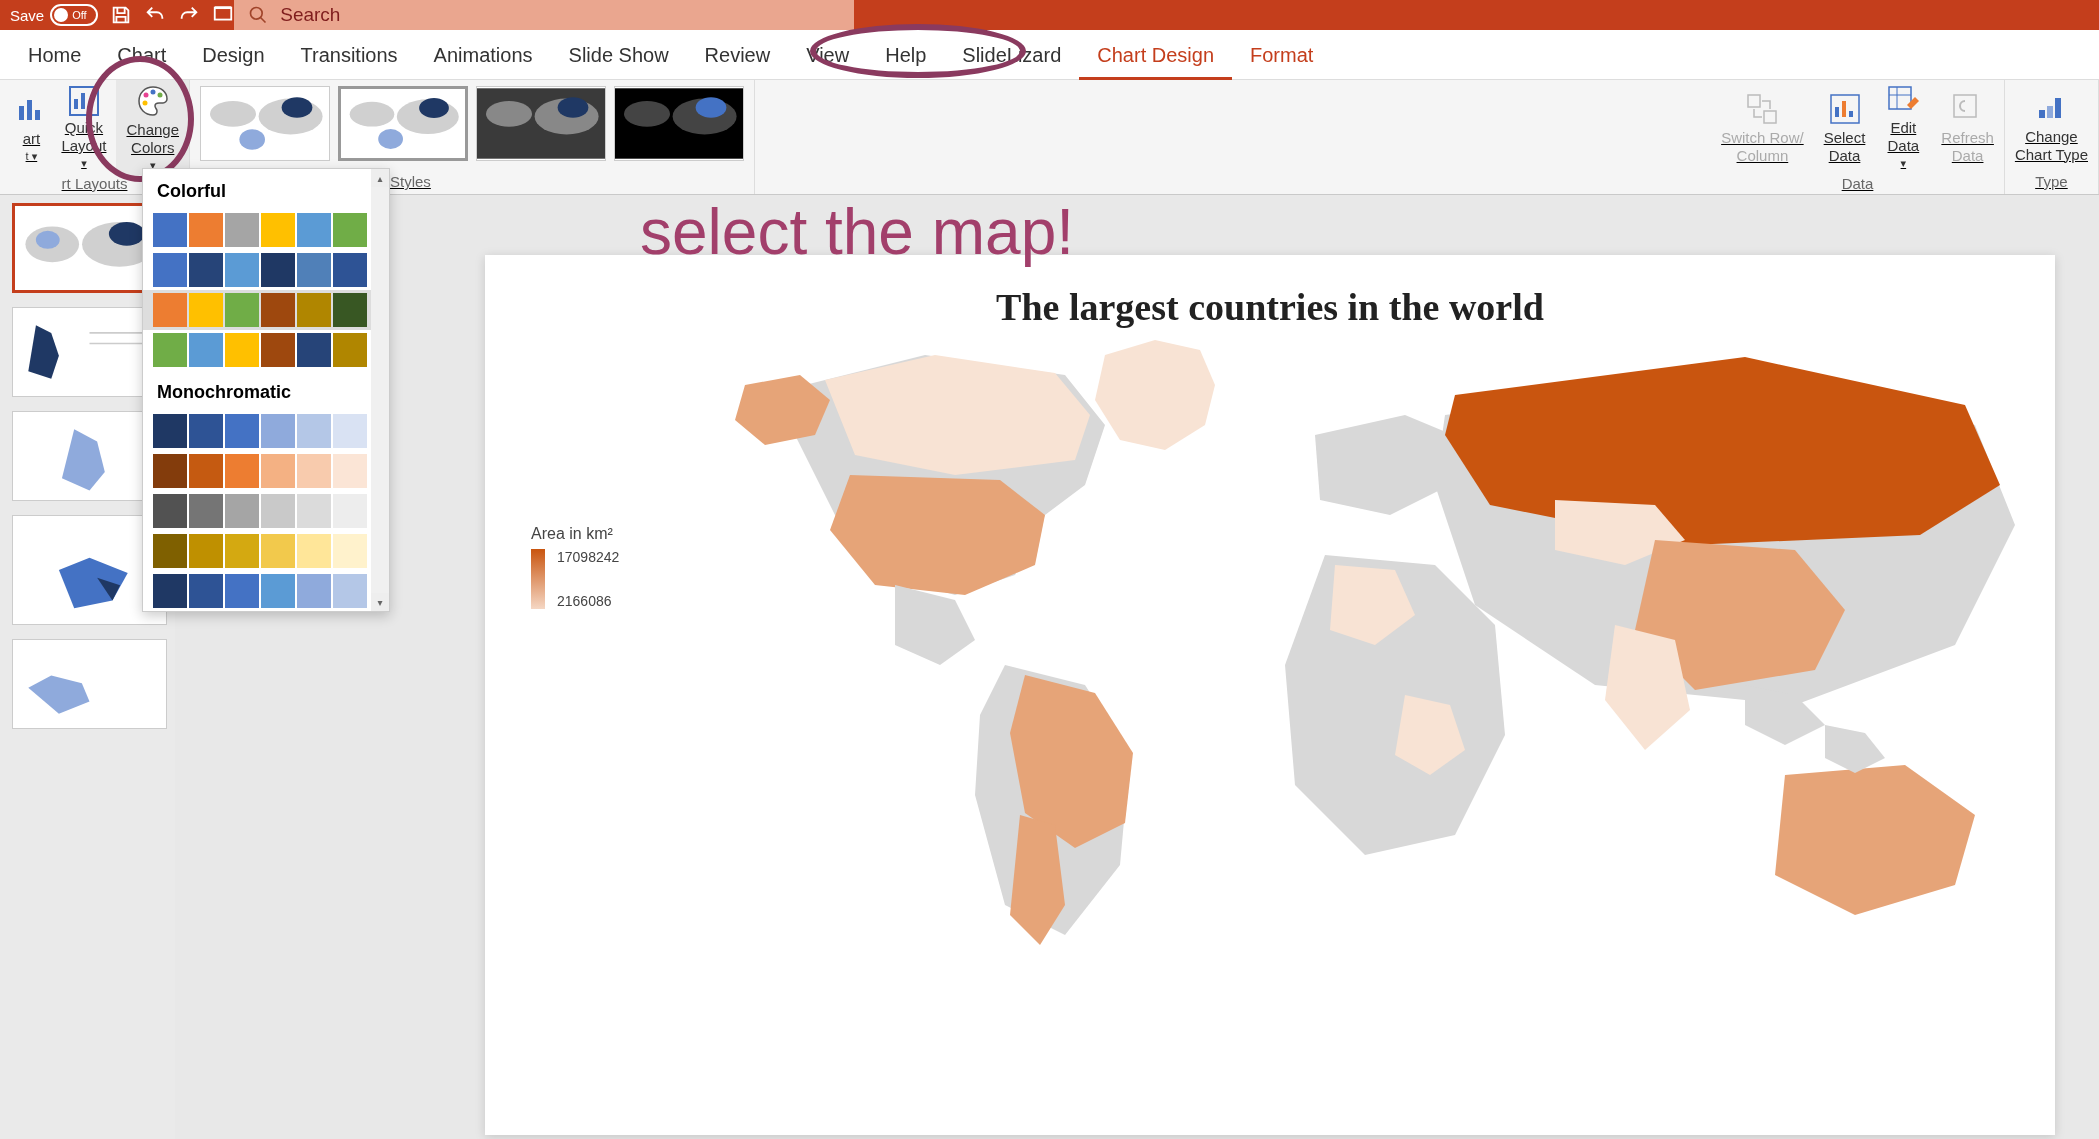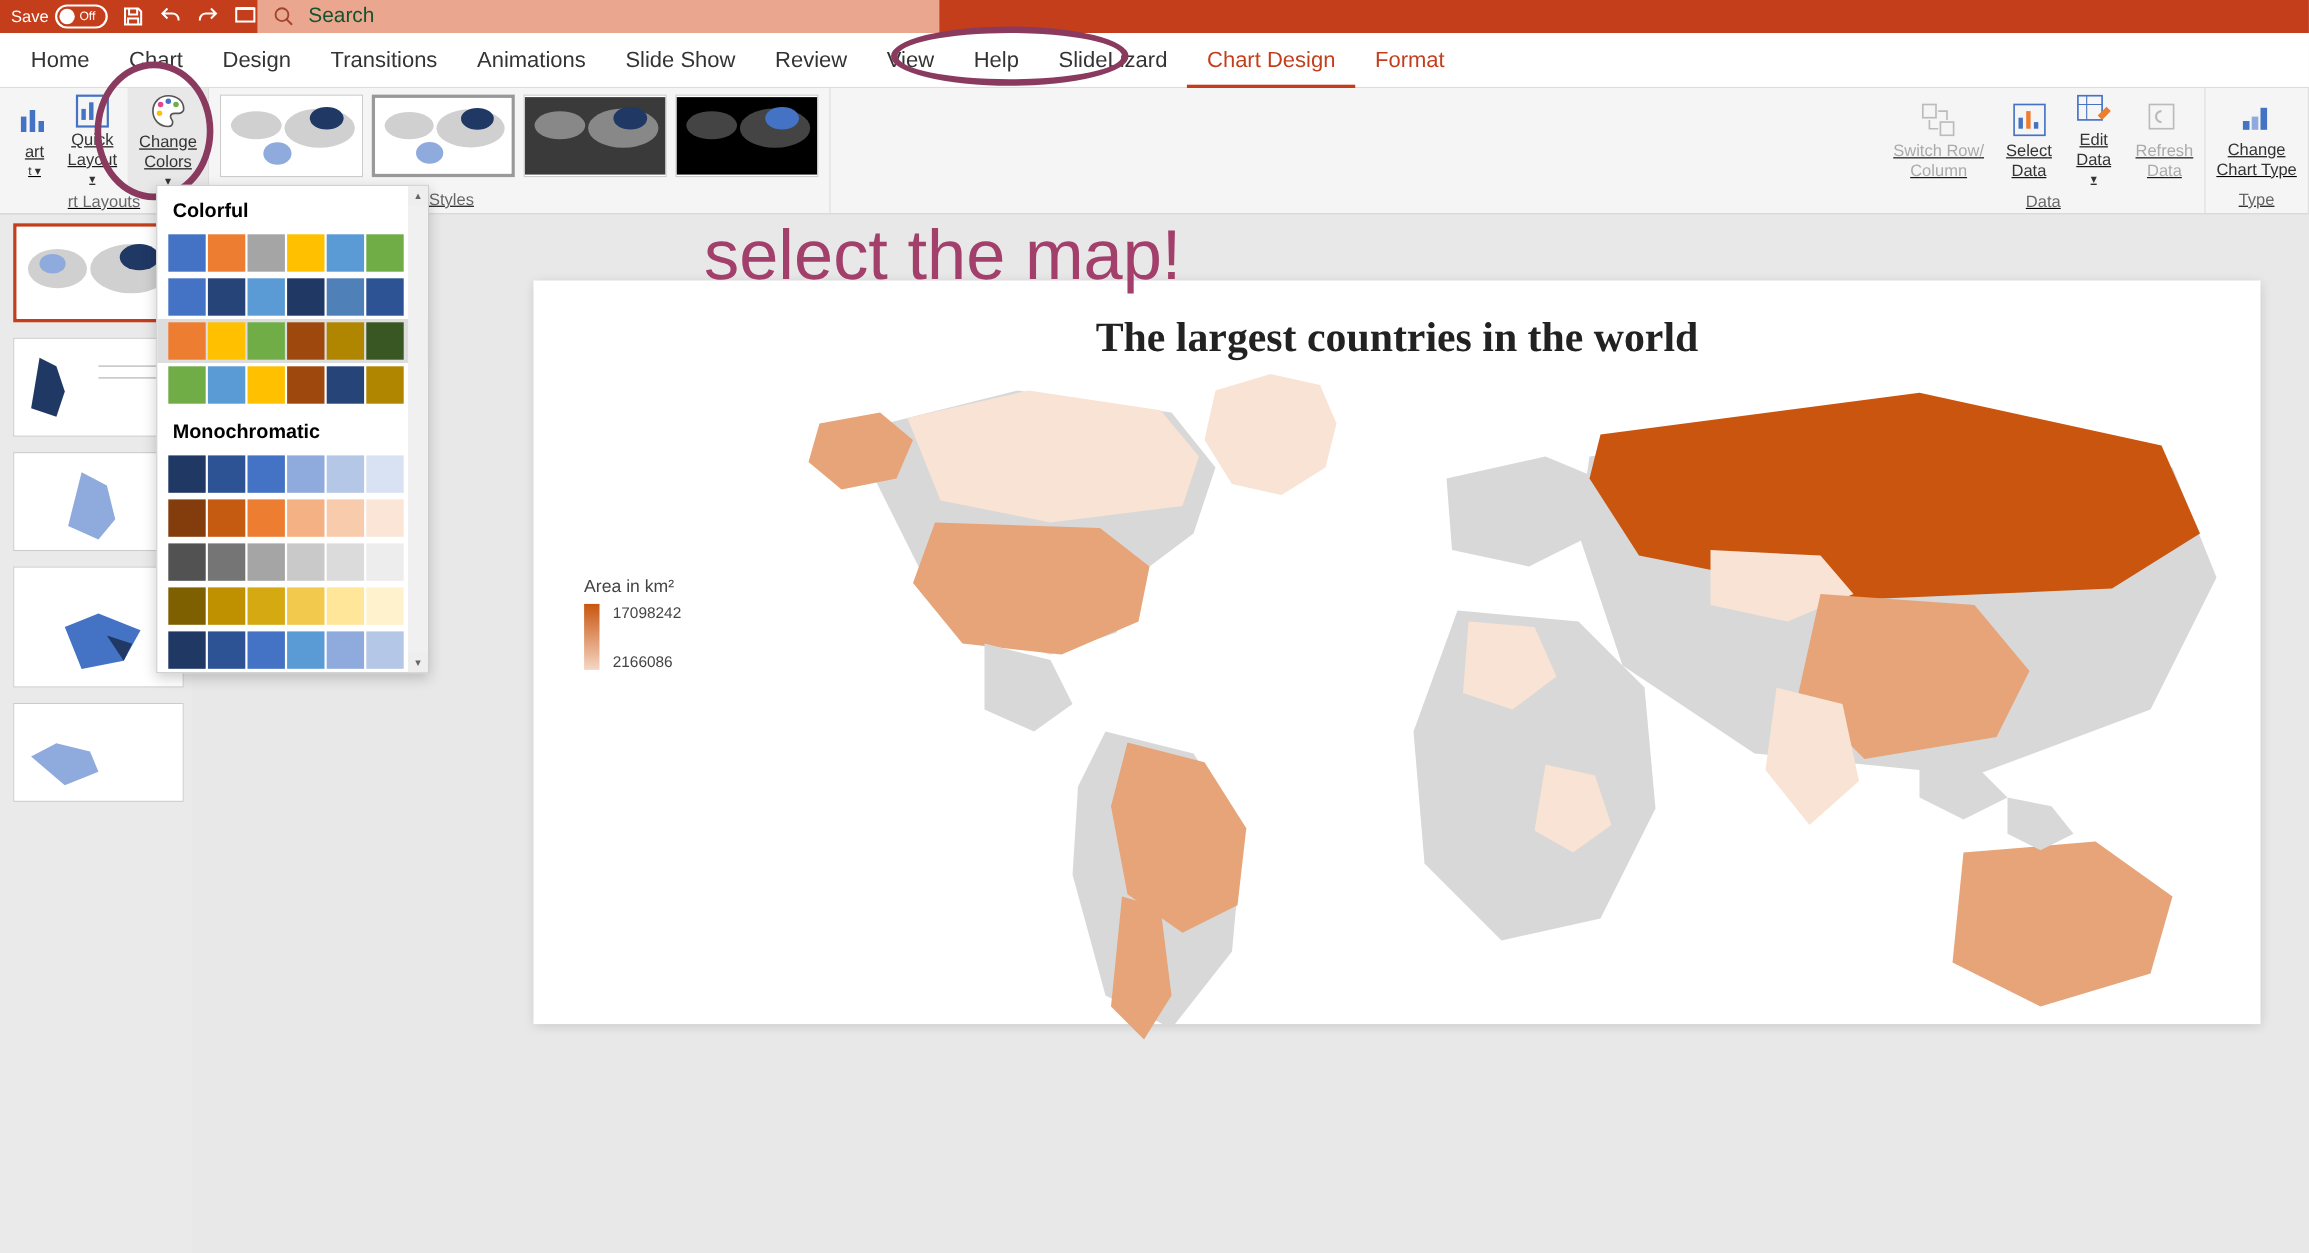--- a/index.html
+++ b/index.html
@@ -5,21 +5,21 @@
   * { box-sizing: border-box; margin: 0; padding: 0; font-family: 'Segoe UI', Arial, sans-serif; }
   body { background: #e8e8e8; width: 2099px; height: 1139px; overflow: hidden; position: relative; }
 
   
   .title-bar { background: #c43e1c; height: 30px; display: flex; align-items: center; color: white; font-size: 17px; padding: 0 10px; }
   .title-bar .left { display: flex; align-items: center; gap: 12px; }
   .autosave-toggle { display: flex; align-items: center; gap: 6px; font-size: 15px; }
   .toggle-oval { width: 48px; height: 22px; border: 2px solid white; border-radius: 12px; display: flex; align-items: center; padding: 0 2px; }
   .toggle-knob { width: 14px; height: 14px; background: white; border-radius: 50%; }
   .title-center { flex: 1; text-align: center; font-size: 18px; }
-  .search-box { background: #eaa68f; width: 620px; height: 30px; display: flex; align-items: center; padding: 0 14px; gap: 12px; color: #14532d; font-size: 19px; }
+  .search-box { background: #eaa68f; width: 620px; height: 30px; display: flex; align-items: center; padding: 0 14px; gap: 12px; color: #7f1d1d; font-size: 19px; }
   .qat-icon { width: 22px; height: 22px; display: inline-flex; align-items: center; justify-content: center; }
 
   
   .ribbon-tabs { background: white; height: 50px; display: flex; align-items: center; padding: 0 10px; border-bottom: 1px solid #ddd; }
   .tab { padding: 0 18px; font-size: 20px; color: #333; height: 50px; line-height: 50px; cursor: pointer; }
   .tab.active { color: #c43e1c; border-bottom: 3px solid #c43e1c; }
   .tab.format { color: #c43e1c; }
 
   
   .ribbon { background: #f5f5f5; height: 115px; display: flex; border-bottom: 1px solid #c9c9c9; position: relative; }
@@ -51,21 +51,21 @@
   
   .main { display: flex; height: calc(1139px - 30px - 50px - 115px); }
 
   
   .thumbs { width: 175px; background: #eaeaea; overflow: hidden; padding: 8px 4px; display:flex; flex-direction:column; gap:14px;}
   .thumb { width: 155px; height: 90px; background: white; border: 1px solid #ccc; margin-left: 8px; display:flex; align-items:center; justify-content:center; overflow:hidden; }
   .thumb.active { border: 3px solid #c43e1c; }
 
   
   .canvas-area { flex: 1; background: #e8e8e8; position: relative; }
-  .slide { position: absolute; left: 310px; top: 60px; width: 1570px; height: 676px; background: white; box-shadow: 0 2px 10px rgba(0,0,0,0.15); }
+  .slide { position: absolute; left: 310px; top: 60px; width: 1570px; height: 880px; background: white; box-shadow: 0 2px 10px rgba(0,0,0,0.15); }
   .slide-title { font-family: Georgia, 'Times New Roman', serif; font-size: 38px; font-weight: bold; text-align: center; padding-top: 30px; color: #222; }
   .legend { position: absolute; left: 46px; top: 270px; font-size: 16px; color: #444; }
   .legend-bar { width: 14px; height: 60px; background: linear-gradient(to bottom, #c9550f, #f5d7c4); display: inline-block; vertical-align: middle; margin-right: 6px; }
   .legend-vals { display: inline-flex; flex-direction: column; justify-content: space-between; height: 60px; font-size: 14px; }
   .overlay-text { position: absolute; left: 640px; top: 195px; font-size: 64px; color: #a23f6b; font-family: 'Segoe UI', sans-serif; z-index: 50; }
 
   
   .anno-circle { position: absolute; border: 6px solid #8a3a5f; border-radius: 50%; z-index: 60; }
 
   

